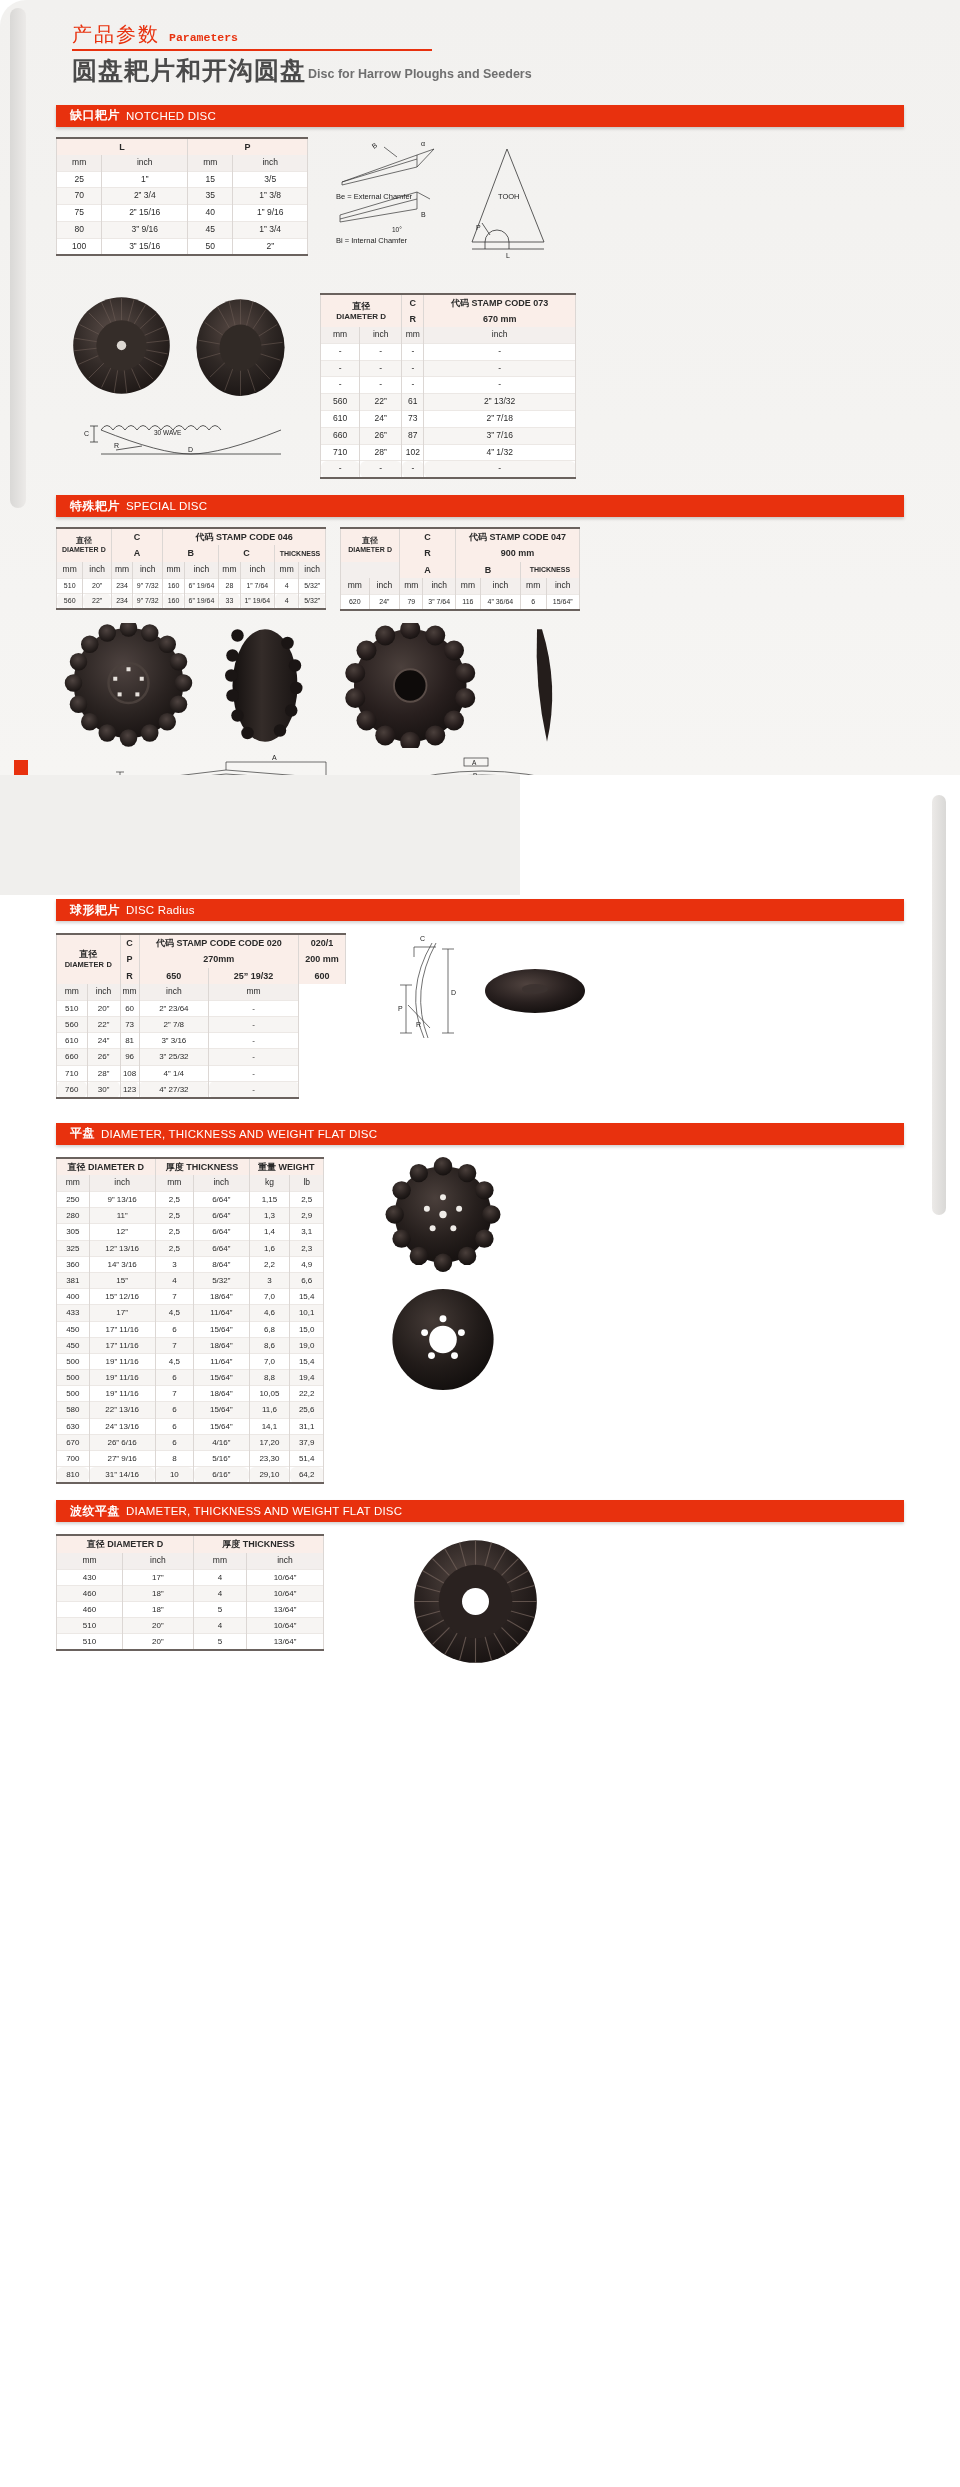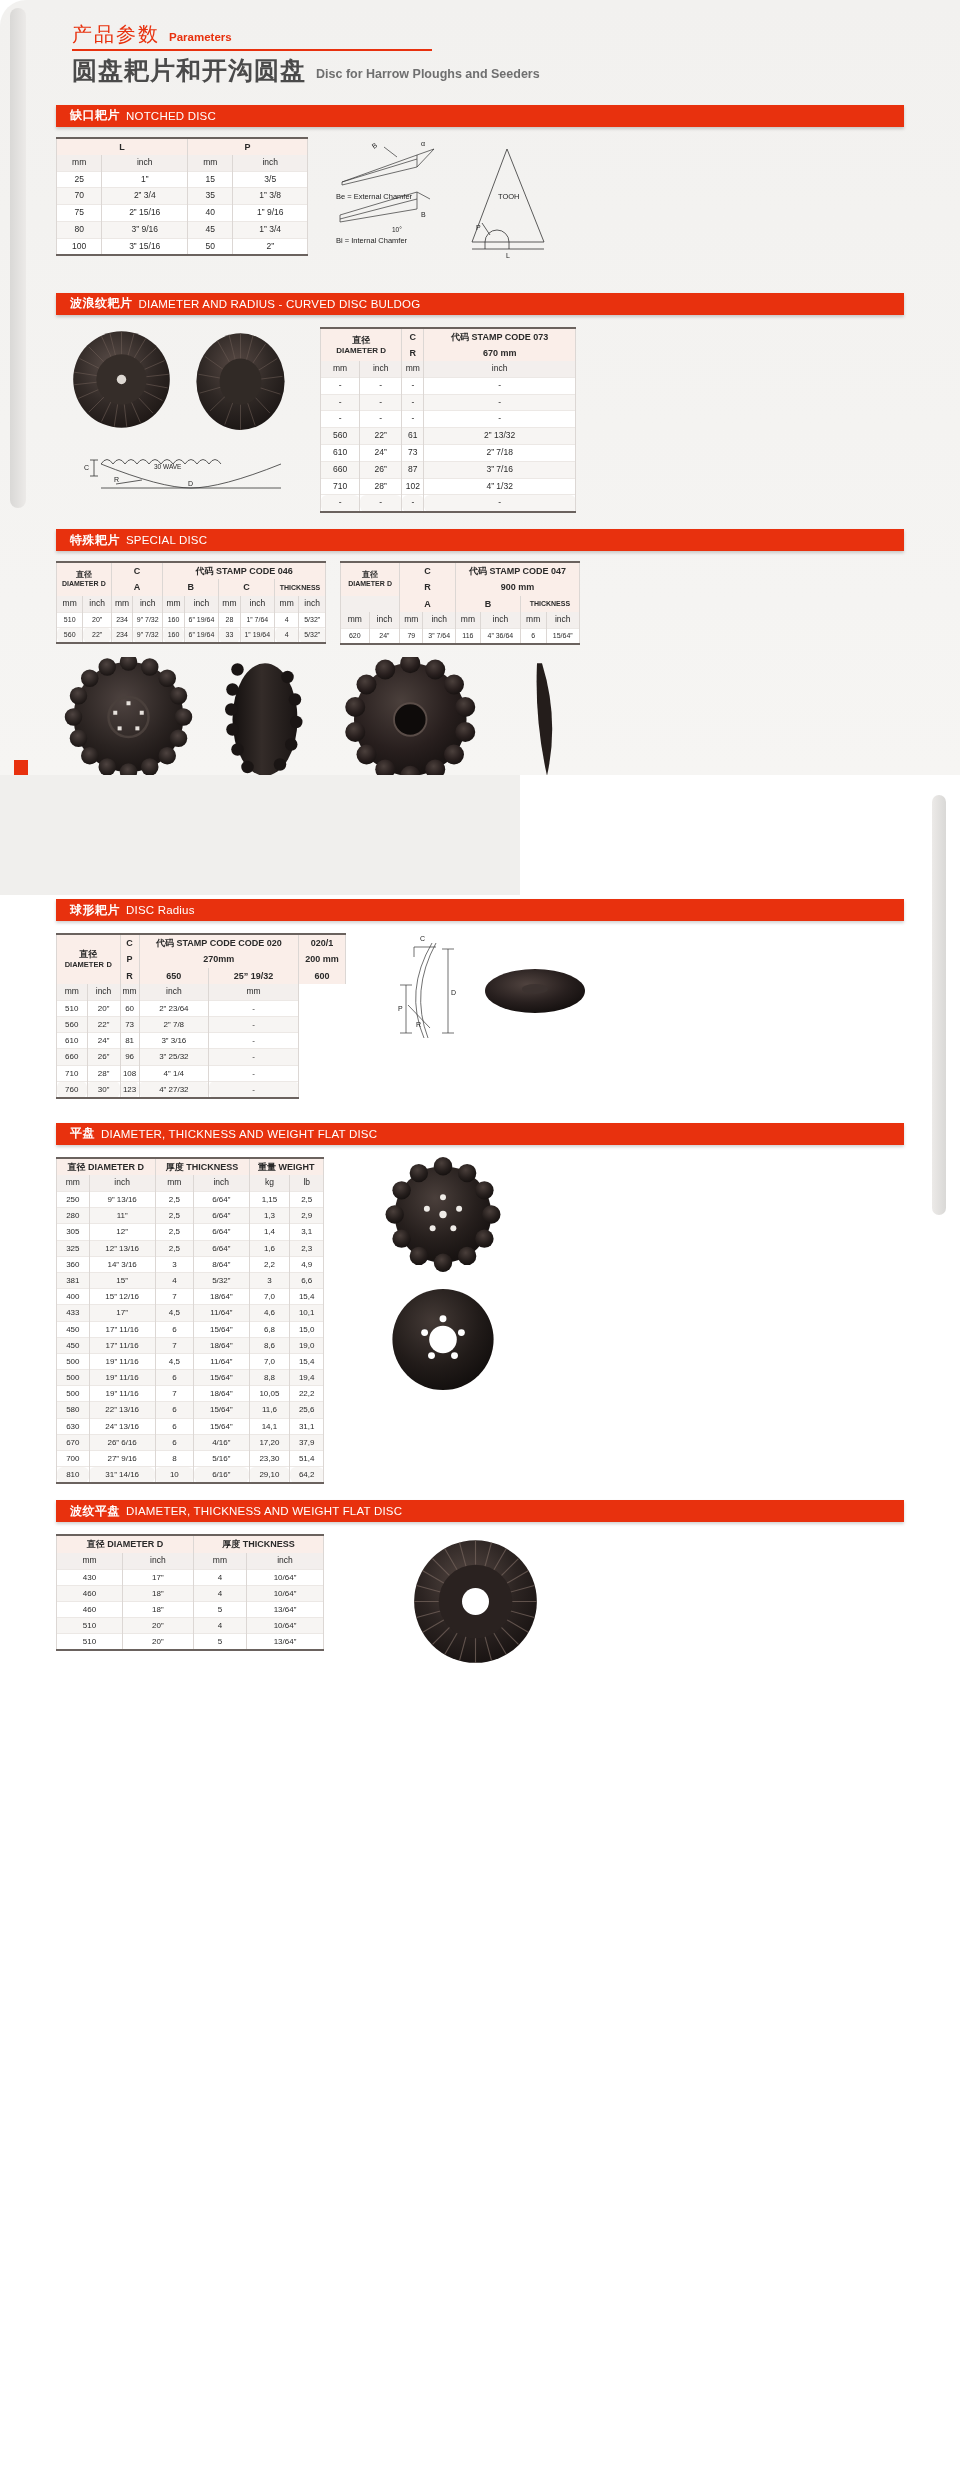--- a/index.html
+++ b/index.html
@@ -32,26 +32,26 @@
 
   
   .hdr { padding: 24px 0 0 72px; }
   .hdr-kicker { display: flex; align-items: flex-end; gap: 9px; }
   .hdr-cn {
     font-size: 20px; font-weight: normal; color: #e8310e;
     letter-spacing: 2px; line-height: 1;
   }
   .hdr-en-small {
     font-size: 11.5px; font-weight: bold; color: #e8310e;
-    line-height: 1; padding-bottom: 1px;
+    line-height: 1; padding-bottom: 1px; font-family: Liberation Mono, monospace;
   }
   .hdr-rule {
     margin-top: 5px; width: 360px; height: 1.5px; background: #e8310e;
   }
-  .hdr-title-row { display: flex; align-items: flex-end; gap: 10px; margin-top: 7px; }
+  .hdr-title-row { display: flex; align-items: flex-end; gap: 2px; margin-top: 7px; }
   .hdr-title-cn {
     font-size: 25px; font-weight: bold; color: #4a4a4a; letter-spacing: 1px; line-height: 1;
   }
   .hdr-title-en {
     font-size: 12.5px; font-weight: bold; color: #6f6f6f; line-height: 1; padding-bottom: 2px;
   }
 
   
   .bar {
     position: relative;
@@ -222,26 +222,20 @@
             </g>
             <text x="176" y="62" font-size="7.5" fill="#222">TOOH</text>
             <text x="154" y="93" font-size="7" fill="#222">P</text>
             <text x="184" y="121" font-size="7" fill="#222">L</text>
           </svg>
         </div>
       </div>
     </div>
 
     <div class="sect" style="margin-top:16px;">
-      <div class="sect-bar-wrap">
-        <div class="bar">
-          <span class="cn">波浪纹耙片</span>
-          <span class="en">DIAMETER AND RADIUS - CURVED DISC BULDOG</span>
-        </div>
-      </div>
 
       <div class="row2" style="margin-top:12px;">
 
         <div style="width:250px;">
           <div style="display:flex; gap:14px; justify-content:center;">
             <svg width="105" height="105" viewBox="0 0 100 100" class="disc-img">
               <defs>
                 <radialGradient id="g1" cx="42%" cy="36%" r="70%">
                   <stop offset="0%" stop-color="#5c4f4a"></stop>
                   <stop offset="55%" stop-color="#332b28"></stop>

